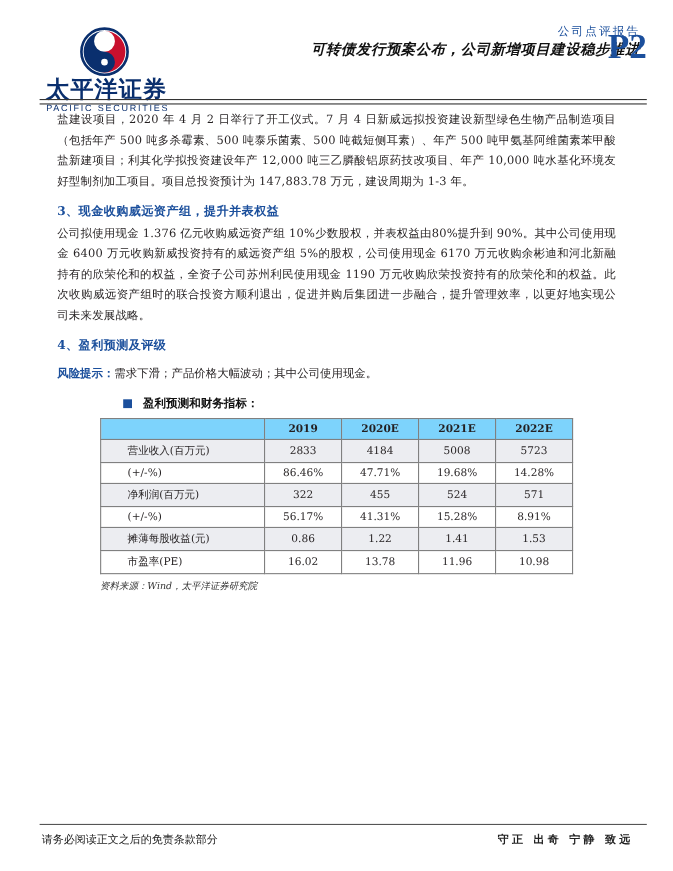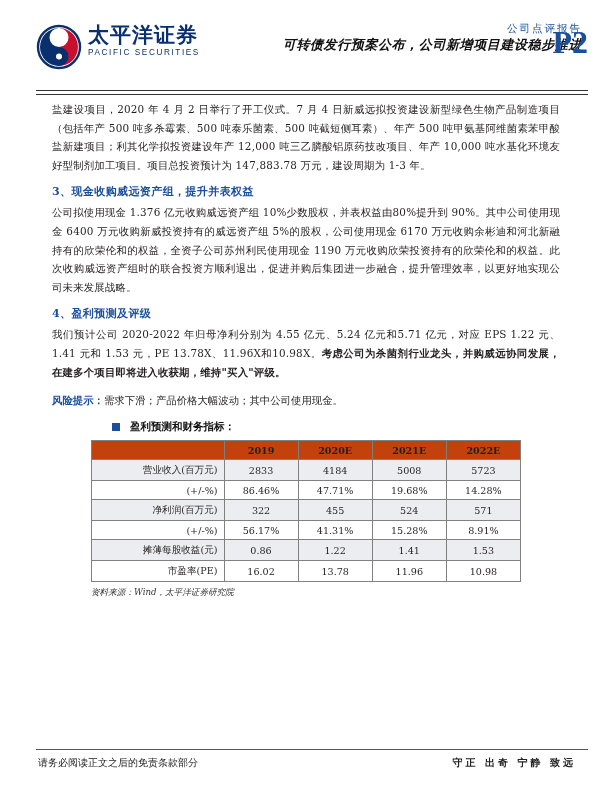--- a/index.html
+++ b/index.html
@@ -26,20 +26,22 @@
     position: absolute;
     top: 0; left: 0;
     width: 612px;
     height: 92px;
   }
   .logo-block {
     position: absolute;
     left: 36px;
     top: 24px;
     display: flex;
+    align-items: center;
+    flex-direction: column;
   }
   .logo-mark {
     width: 46px;
     height: 46px;
     position: relative;
   }
   .logo-text-cn {
     font-family: "DejaVu Serif", serif;
     font-size: 21px;
     font-weight: bold;
@@ -162,25 +164,25 @@
   }
   table.fin th, table.fin td {
     border: 0.7px solid #808080;
     padding: 3.5px 6px;
     text-align: center;
     font-weight: normal;
     font-family: "DejaVu Serif", serif;
   }
   table.fin thead th {
     font-weight: bold;
-    background: #c2410c;
+    background: #7dd3fc;
   }
   table.fin td.rowhead {
-    text-align: right;
-    padding-left: 7px;
+    text-align: left;
+    padding-left: 24px;
   }
   table.fin tr.shaded td,
   table.fin tr.shaded th {
     background: #ecedf1;
   }
   .source {
     width: 430px;
     margin: 5px auto 0 auto;
     font-size: 8.6px;
     font-style: italic;
@@ -246,21 +248,20 @@
   <div class="content">
 
     <p class="para">盐建设项目，2020 年 4 月 2 日举行了开工仪式。7 月 4 日新威远拟投资建设新型绿色生物产品制造项目（包括年产 500 吨多杀霉素、500 吨泰乐菌素、500 吨截短侧耳素）、年产 500 吨甲氨基阿维菌素苯甲酸盐新建项目；利其化学拟投资建设年产 12,000 吨三乙膦酸铝原药技改项目、年产 10,000 吨水基化环境友好型制剂加工项目。项目总投资预计为 147,883.78 万元，建设周期为 1-3 年。</p>
 
     <div class="sec-head">3、现金收购威远资产组，提升并表权益</div>
 
     <p class="para">公司拟使用现金 1.376 亿元收购威远资产组 10%少数股权，并表权益由80%提升到 90%。其中公司使用现金 6400 万元收购新威投资持有的威远资产组 5%的股权，公司使用现金 6170 万元收购余彬迪和河北新融持有的欣荣伦和的权益，全资子公司苏州利民使用现金 1190 万元收购欣荣投资持有的欣荣伦和的权益。此次收购威远资产组时的联合投资方顺利退出，促进并购后集团进一步融合，提升管理效率，以更好地实现公司未来发展战略。</p>
 
     <div class="sec-head">4、盈利预测及评级</div>
 
-    <p class="para"><span>我们预计公司 2020-2022 年归母净利分别为 4.55 亿元、5.24 亿元和5.71 亿元，对应 EPS 1.22 元、1.41 元和 1.53 元，PE 13.78X、11.96X和10.98X。</span><span class="bold-in">考虑公司为杀菌剂行业龙头，并购威远协同发展，在建多个项目即将进入收获期，维持"买入"评级。</span></p>
 
     <p class="risk"><span class="risk-label">风险提示：</span><span>需求下滑；产品价格大幅波动；其中公司使用现金。</span></p>
 
     <div class="table-wrap">
       <div class="table-caption">
         <span class="caption-square"></span>
         <span>盈利预测和财务指标：</span>
       </div>
 
       <table class="fin">

